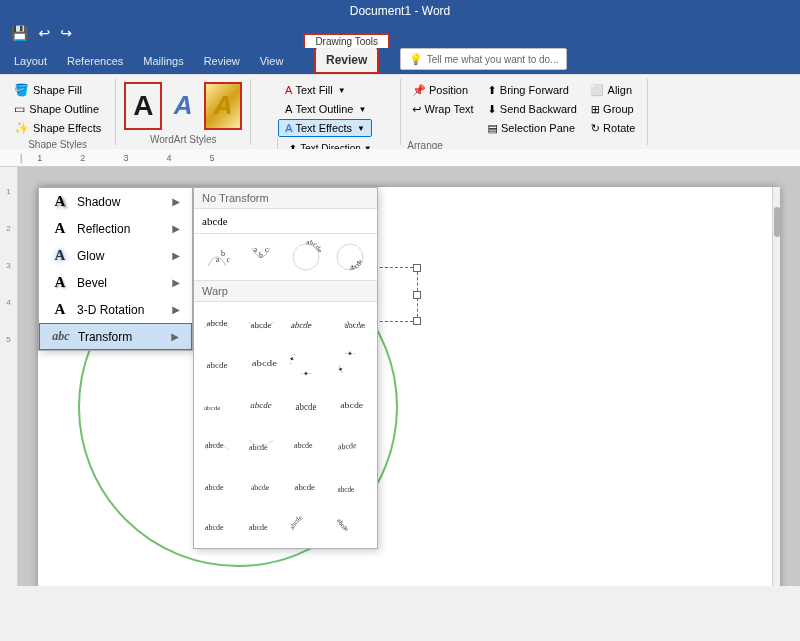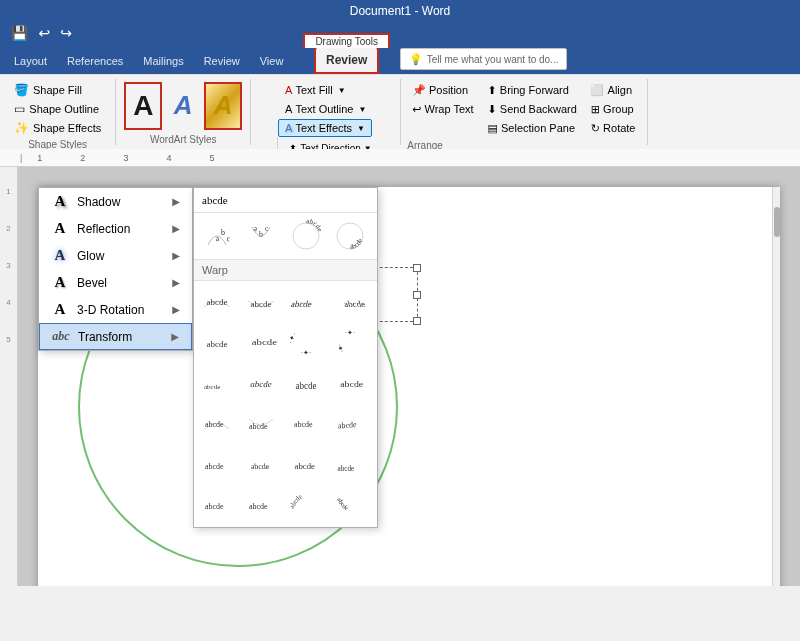--- a/index.html
+++ b/index.html
@@ -684,20 +684,21 @@
             <div class="dropdown-item selected" style="background:#cce0f5; border:1px solid #4472c4;">
               <span class="effect-icon-a transform-icon" style="color:#555; font-style:italic; font-family:Georgia,serif; font-size:12px;text-align:center;">abc</span>
               <span>Transform</span>
               <span class="dropdown-arrow">▶</span>
             </div>
           </div>
 
           <div class="transform-submenu" style="top:0px; left:155px; width:185px;">
             <div class="transform-submenu-scroll">
 
+              <div class="transform-section-title">No Transform</div>
               <div class="transform-no-transform">
                 <span class="abcde-preview">abcde</span>
               </div>
 
               <div class="follow-path-grid">
 
                 <div class="follow-path-item">
                   <svg width="34" height="34" viewBox="0 0 34 34">
                     <text x="17" y="22" text-anchor="middle" font-size="8" font-family="Georgia,serif" fill="#333" transform="rotate(-10,17,17)">a</text>
                     <text x="23" y="16" text-anchor="middle" font-size="8" font-family="Georgia,serif" fill="#333" transform="rotate(0,23,16)">b</text>

